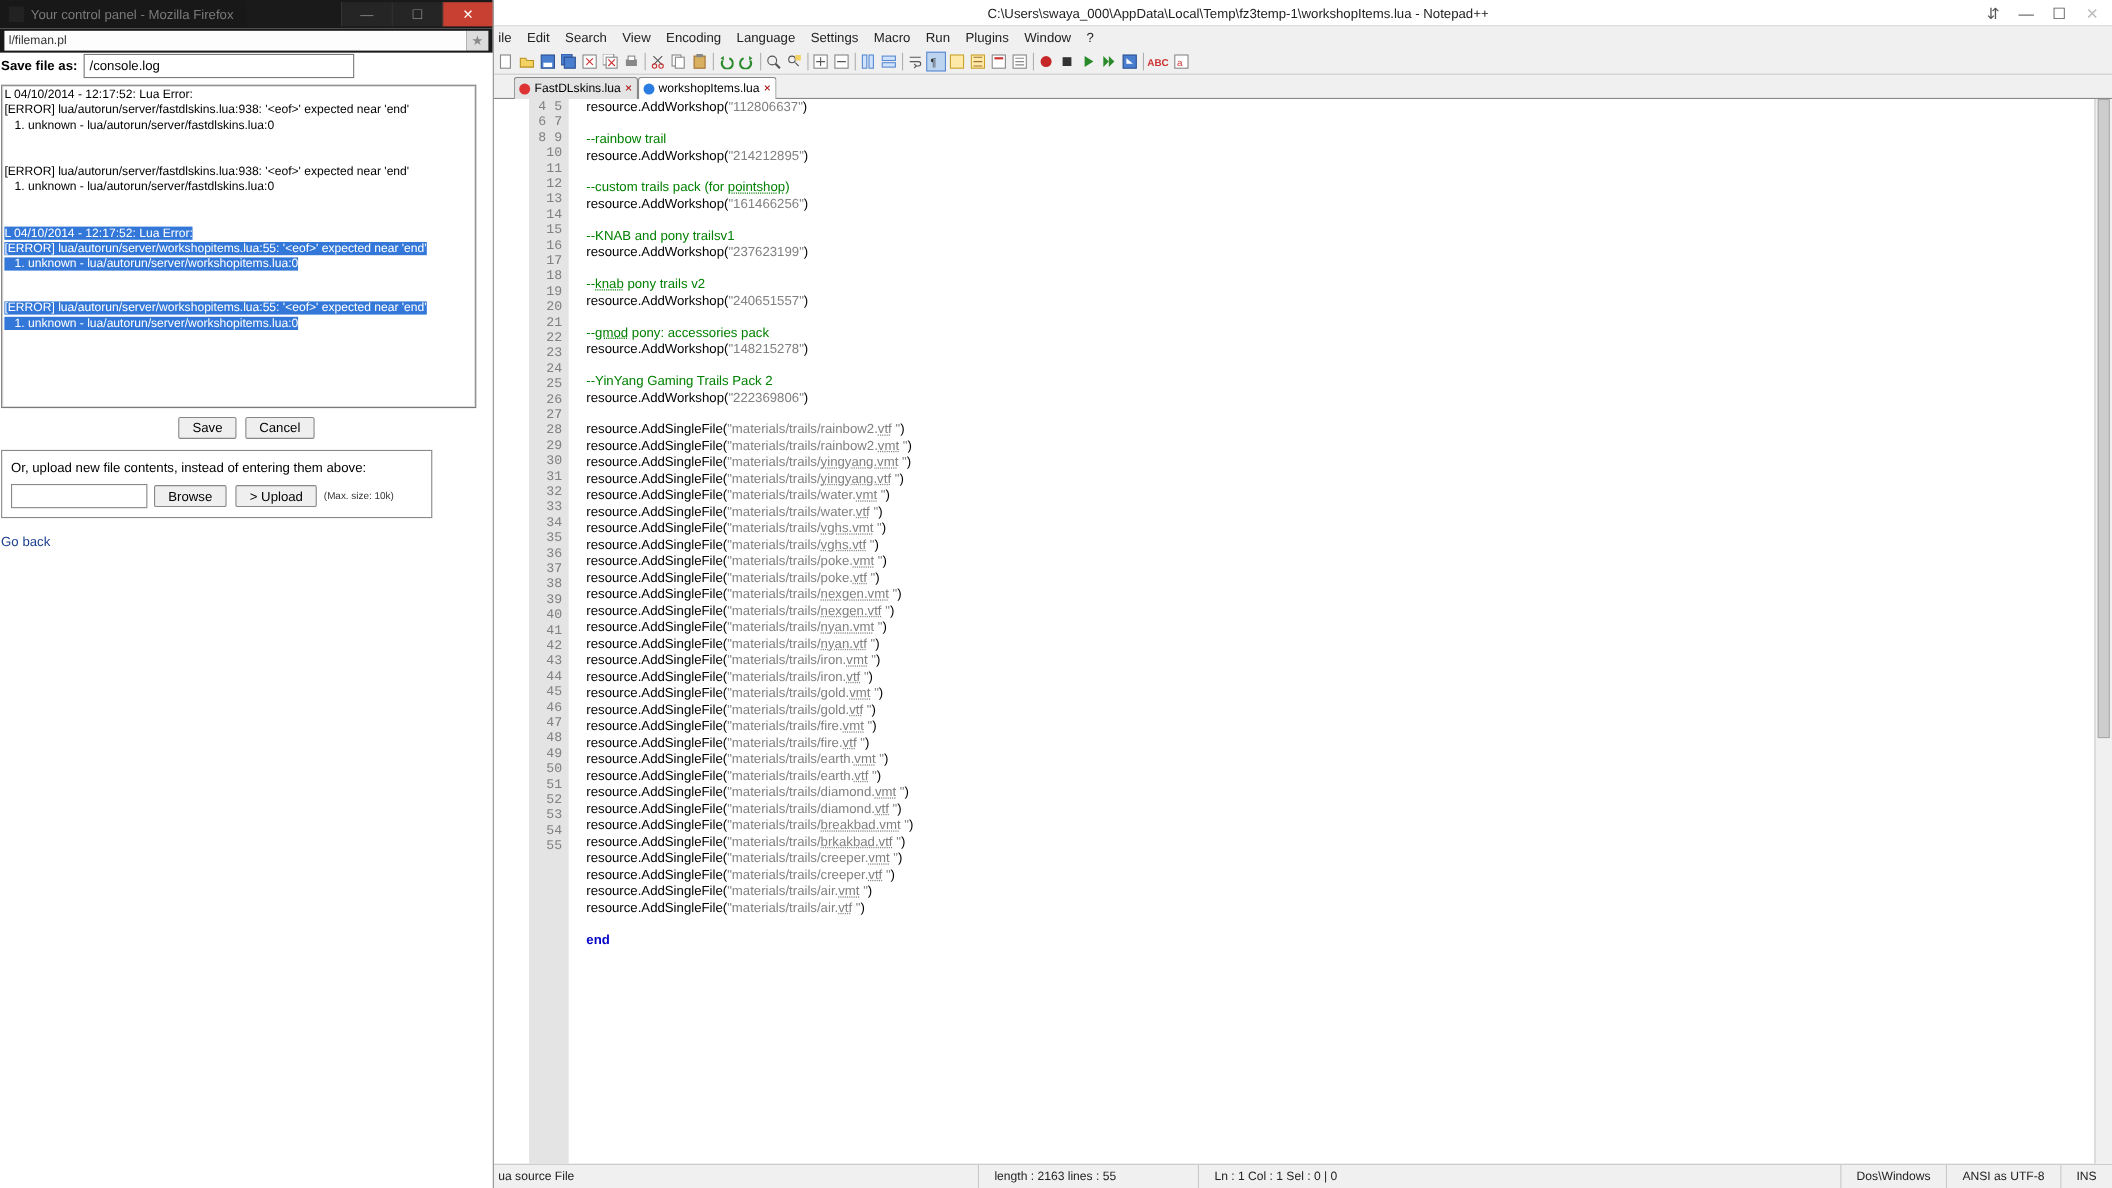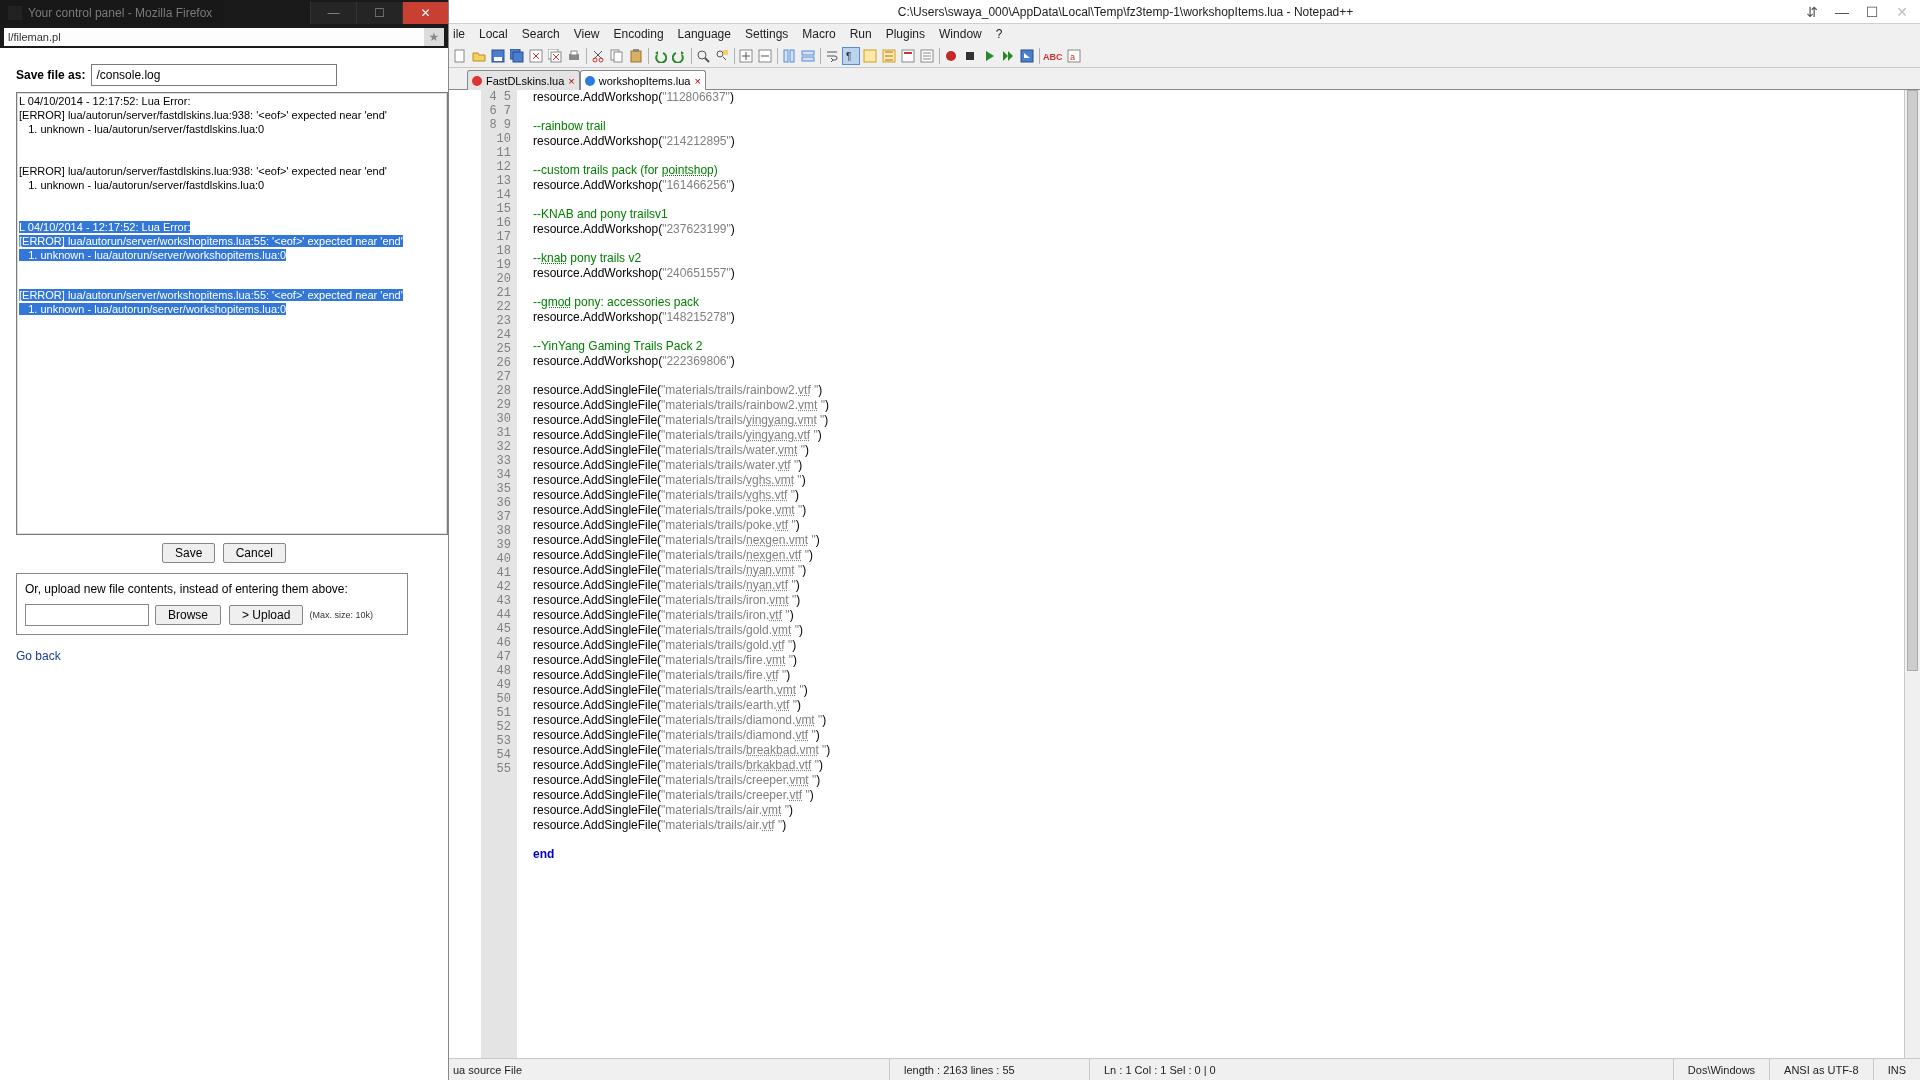--- a/index.html
+++ b/index.html
@@ -10,25 +10,25 @@
 .ff-titlebar { height: 26px; background: #1a1a1a; display: flex; align-items: center; color: #7a7a7a; font-size: 12px; padding-left: 0; }
 .ff-tab { background: #181818; padding: 4px 12px 4px 8px; height: 24px; display: flex; align-items: center; gap: 6px; font-size: 12px; color: #7a7a7a; }
 .ff-favicon { width: 14px; height: 14px; background: #222; }
 .ff-winbtns { margin-left: auto; display: flex; height: 22px; }
 .ff-winbtn { width: 46px; height: 22px; color: #888; font-size: 12px; display: flex; align-items: center; justify-content: center; background: #252525; border-left: 1px solid #333; }
 .ff-winbtn.close { background: #c84031; color: #fff; }
 .ff-addr { height: 22px; background: #1a1a1a; display: flex; align-items: center; padding: 0 4px; }
 .ff-addr-input { flex: 1; height: 18px; background: #fdfdfd; color: #333; font-size: 11px; padding: 0 4px; border: none; }
 .ff-star { width: 20px; height: 18px; display: flex; align-items: center; justify-content: center; color: #888; background: #dcdcdc; font-size: 12px; }
 
-.ff-page { flex: 1; background: #fff; padding: 16px; overflow: hidden; font-size: 12px; }
+.ff-page { flex: 1; background: #fff; padding: 1px; overflow: hidden; font-size: 12px; }
 .save-row { display: flex; align-items: center; gap: 6px; margin-bottom: 6px; }
 .save-row label { font-size: 12px; font-weight: bold; color: #000; }
 .save-row input { width: 246px; height: 22px; border: 1px solid #7a7a7a; padding: 0 4px; font-size: 12px; }
-.log-box { width: 432px; height: 443px; border: 1px solid #7a7a7a; padding: 2px; font-family: "Courier New", monospace; font-size: 11px; line-height: 13px; white-space: pre-wrap; overflow: hidden; color: #000; background: #fff; position: relative; box-shadow: inset 0 0 0 1px #ddd; }
+.log-box { width: 432px; height: 294px; border: 1px solid #7a7a7a; padding: 2px; font-family: "Courier New", monospace; font-size: 11px; line-height: 13px; white-space: pre-wrap; overflow: hidden; color: #000; background: #fff; position: relative; box-shadow: inset 0 0 0 1px #ddd; }
 .log-box .sel { background: #3378d9; color: #fff; }
 .btn-row { text-align: center; margin-top: 8px; }
 .btn-row button, .upload-row button { font-size: 12px; padding: 2px 12px; background: #efefef; border: 1px solid #888; border-radius: 2px; margin: 0 2px; cursor: pointer; }
 .upload-box { border: 1px solid #888; padding: 8px; margin-top: 10px; width: 392px; }
 .upload-box .lbl { font-size: 12px; margin-bottom: 8px; }
 .upload-row { display: flex; align-items: center; gap: 4px; }
 .upload-row input[type=text] { width: 124px; height: 22px; border: 1px solid #888; }
 .upload-row .hint { font-size: 9px; color: #333; }
 .goback { color: #1a3d8f; font-size: 12px; margin-top: 14px; display: inline-block; text-decoration: none; }
 
@@ -140,21 +140,21 @@
     <div class="wbtns">
       <div class="wbtn">⇵</div>
       <div class="wbtn">—</div>
       <div class="wbtn">☐</div>
       <div class="wbtn dim">✕</div>
     </div>
   </div>
 
   <div class="npp-menu">
     <span>ile</span>
-    <span>Local</span>
+    <span>Edit</span>
     <span>Search</span>
     <span>View</span>
     <span>Encoding</span>
     <span>Language</span>
     <span>Settings</span>
     <span>Macro</span>
     <span>Run</span>
     <span>Plugins</span>
     <span>Window</span>
     <span>?</span>

